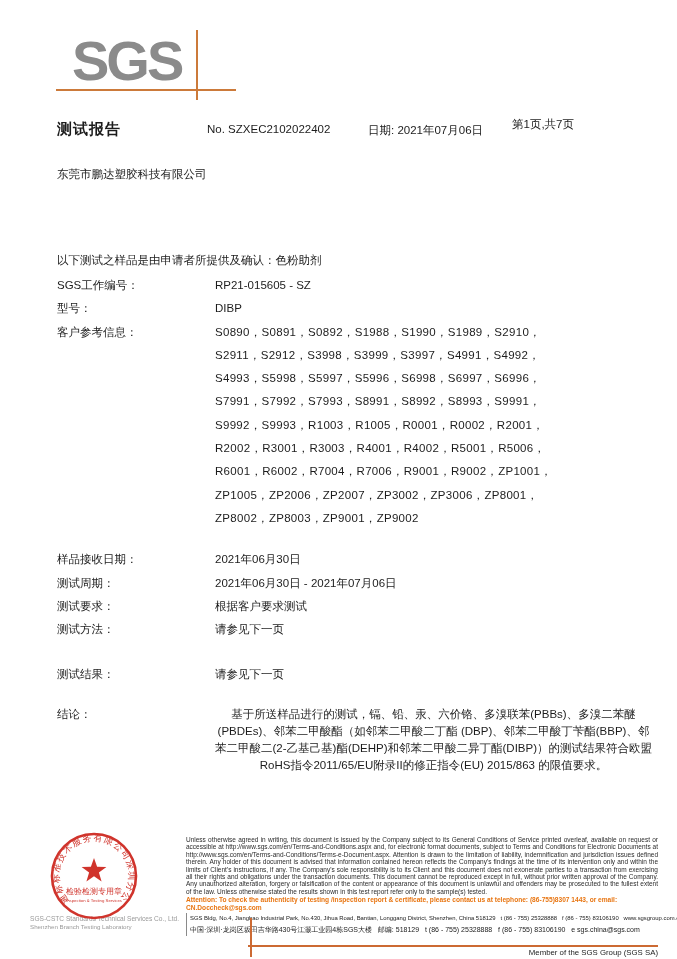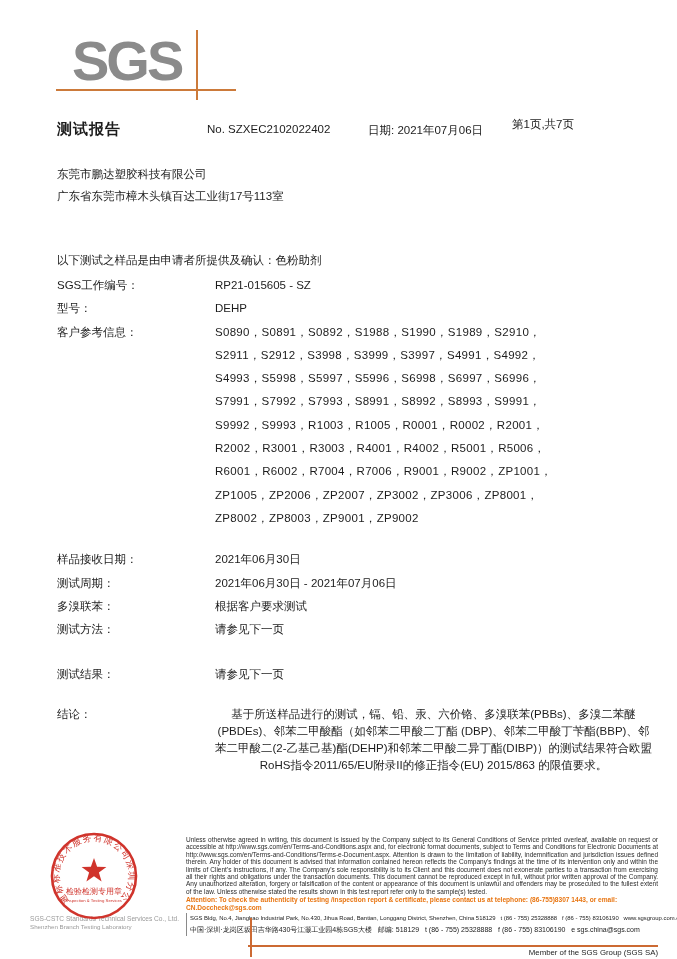--- a/index.html
+++ b/index.html
@@ -58,35 +58,34 @@
   <div class="logo-hline"></div>
   <div class="logo-vline"></div>
 
   <div class="doc-title">测试报告</div>
   <div class="report-no">No. SZXEC2102022402</div>
   <div class="report-date">日期: 2021年07月06日</div>
   <div class="page-info">第1页,共7页</div>
 
   <div class="applicant">
     <div>东莞市鹏达塑胶科技有限公司</div>
-    <div>广东省东莞市樟木头镇百达工业街17号113室</div>
   </div>
 
   <div class="statement">以下测试之样品是由申请者所提供及确认：色粉助剂</div>
 
   <div class="fields">
 
     <div class="frow">
       <div class="flabel">SGS工作编号：</div>
       <div class="fvalue">RP21-015605 - SZ</div>
     </div>
 
     <div class="frow">
       <div class="flabel">型号：</div>
-      <div class="fvalue">DEHP</div>
+      <div class="fvalue">DIBP</div>
     </div>
 
     <div class="frow">
       <div class="flabel">客户参考信息：</div>
       <div class="fvalue codes">
         <div>S0890，S0891，S0892，S1988，S1990，S1989，S2910，</div>
         <div>S2911，S2912，S3998，S3999，S3997，S4991，S4992，</div>
         <div>S4993，S5998，S5997，S5996，S6998，S6997，S6996，</div>
         <div>S7991，S7992，S7993，S8991，S8992，S8993，S9991，</div>
         <div>S9992，S9993，R1003，R1005，R0001，R0002，R2001，</div>
@@ -101,21 +100,21 @@
       <div class="flabel">样品接收日期：</div>
       <div class="fvalue">2021年06月30日</div>
     </div>
 
     <div class="frow">
       <div class="flabel">测试周期：</div>
       <div class="fvalue">2021年06月30日 - 2021年07月06日</div>
     </div>
 
     <div class="frow">
-      <div class="flabel">多溴联苯：</div>
+      <div class="flabel">测试要求：</div>
       <div class="fvalue">根据客户要求测试</div>
     </div>
 
     <div class="frow">
       <div class="flabel">测试方法：</div>
       <div class="fvalue">请参见下一页</div>
     </div>
 
     <div class="frow gap-md">
       <div class="flabel">测试结果：</div>

